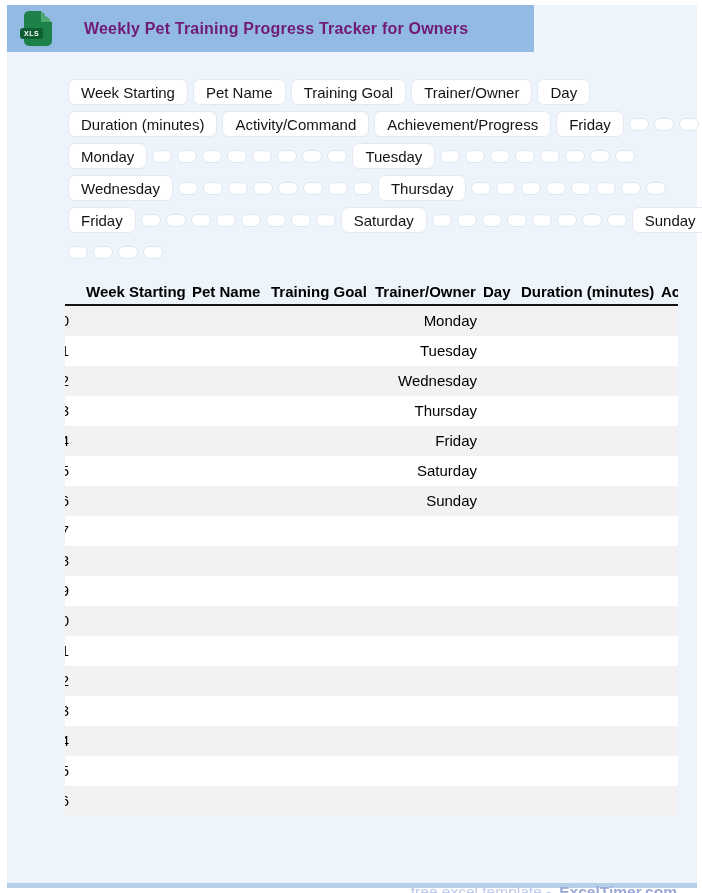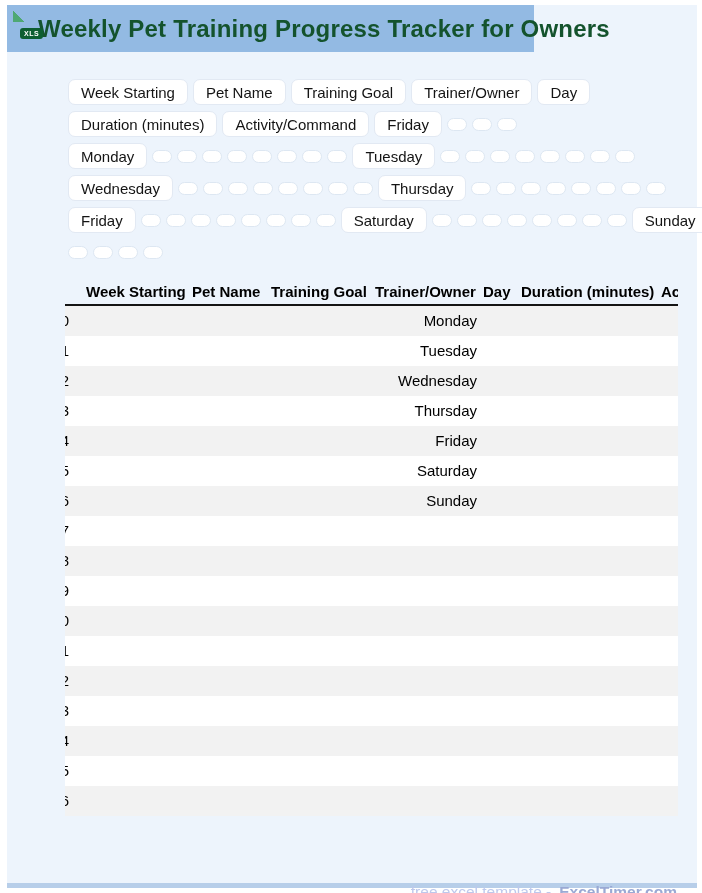--- a/index.html
+++ b/index.html
@@ -34,22 +34,22 @@
     width: 11px; height: 11px;
     background: linear-gradient(to bottom left, var(--bar, #93bae3) 50%, #4ea873 50%);
   }
   .xls-icon .badge {
     position: absolute; left: -4px; bottom: 7px;
     background: #0d5e31; color: #ffffff;
     font-size: 7px; font-weight: bold; letter-spacing: .5px;
     padding: 2px 4px; border-radius: 3px;
   }
   .titlebar h1 {
-    margin: 0 0 0 14px;
-    font-size: 24px; font-weight: 700; color: #14532d;
+    margin: 0 0 0 32px;
+    font-size: 16px; font-weight: 700; color: #701a75;
     letter-spacing: .2px; white-space: nowrap;
   }
   
   .chips { margin: 27px 0 0 61px; width: 629px; }
   .chip-row {
     display: flex; align-items: center; flex-wrap: nowrap;
     gap: 5px; height: 26px; margin-bottom: 6px;
   }
   .chip {
     display: inline-flex; align-items: center;
@@ -115,20 +115,21 @@
       <div class="chip-row">
         <span class="chip">Week Starting</span>
         <span class="chip">Pet Name</span>
         <span class="chip">Training Goal</span>
         <span class="chip">Trainer/Owner</span>
         <span class="chip">Day</span>
       </div>
       <div class="chip-row">
         <span class="chip">Duration (minutes)</span>
         <span class="chip">Activity/Command</span>
+        <span class="chip">Achievement/Progress</span>
         <span class="chip">Friday</span>
         <span class="pill"></span>
         <span class="pill"></span>
         <span class="pill"></span>
       </div>
       <div class="chip-row">
         <span class="chip">Monday</span>
         <span class="pill"></span>
         <span class="pill"></span>
         <span class="pill"></span>

